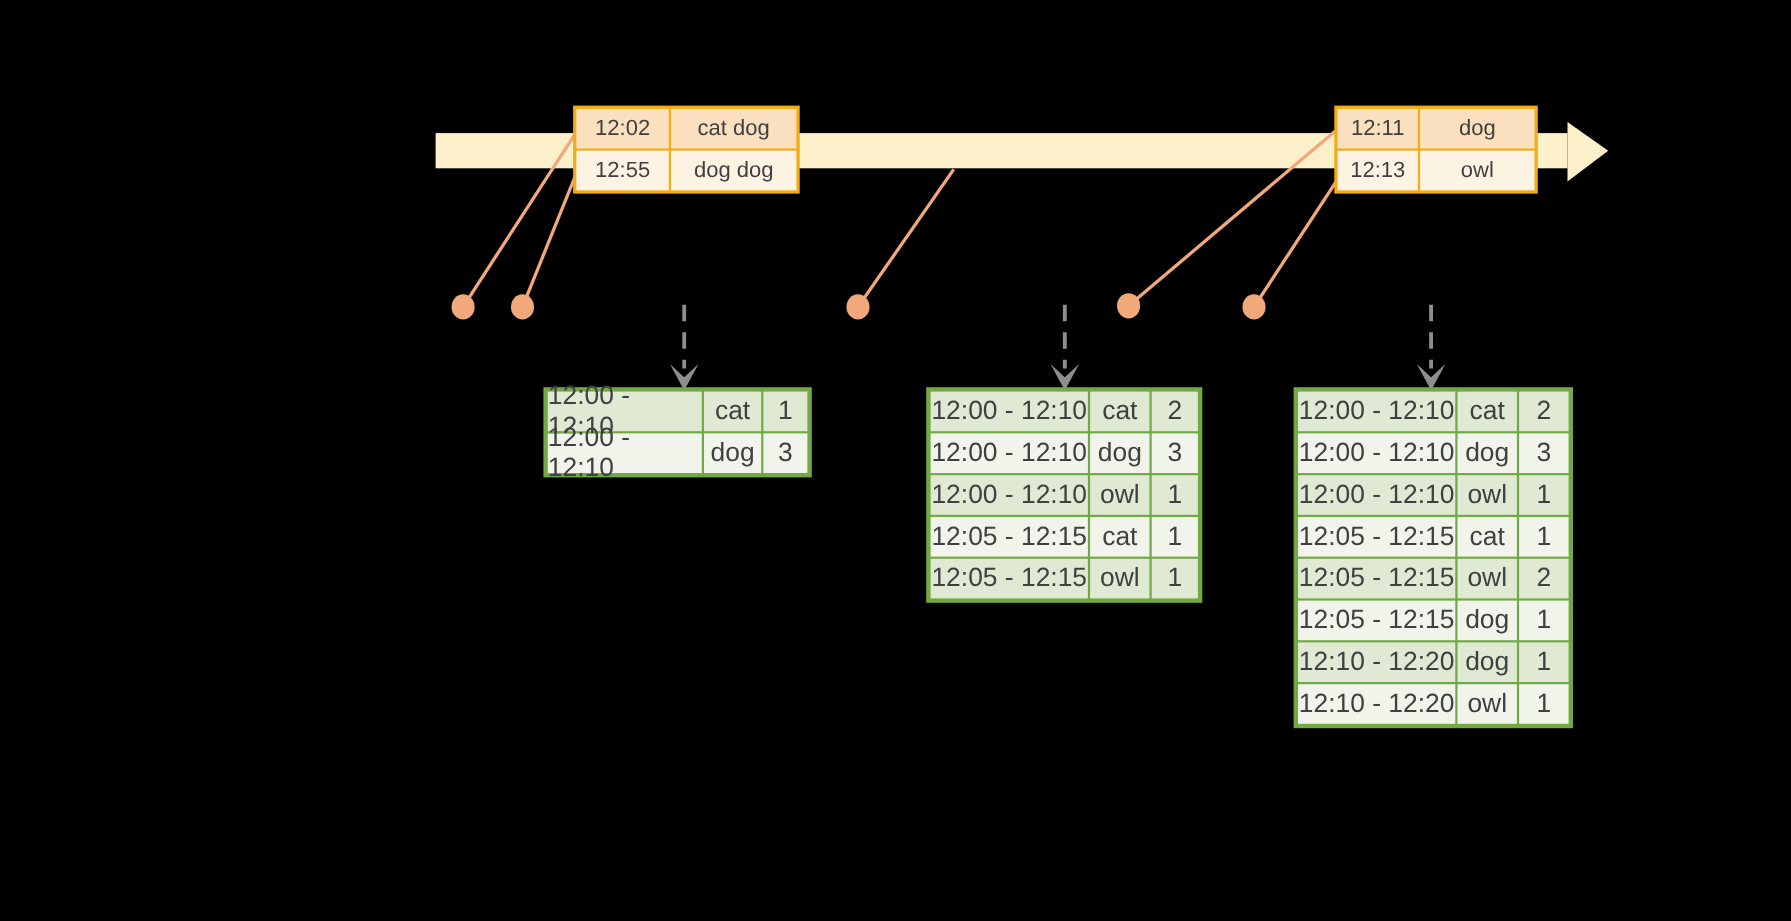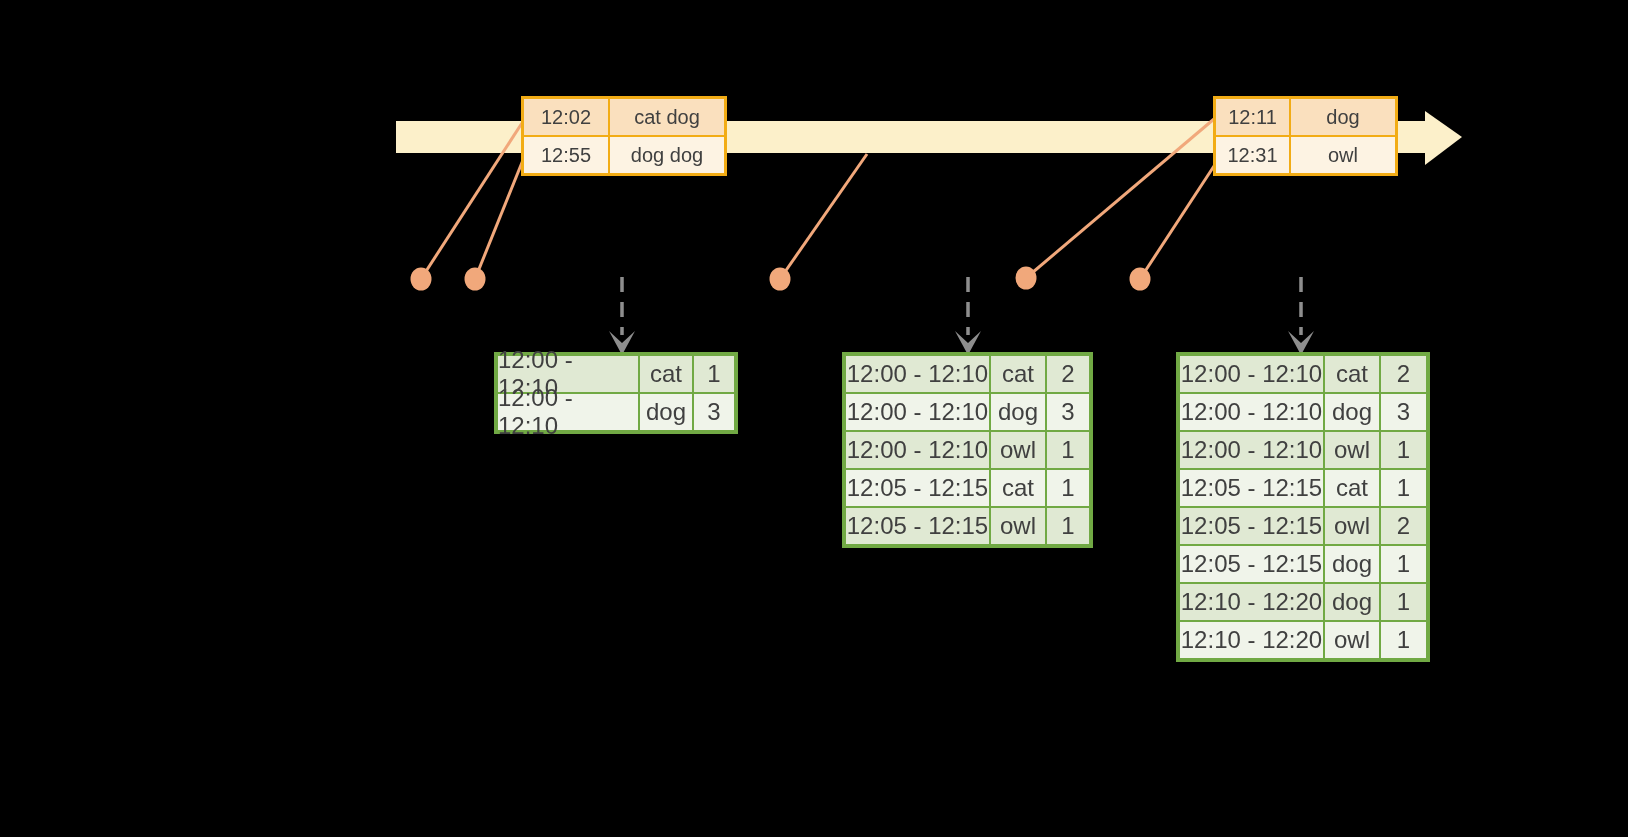--- a/index.html
+++ b/index.html
@@ -78,21 +78,21 @@
     <div class="cell fill-peach">12:02</div>
     <div class="cell fill-peach">cat dog</div>
     <div class="cell fill-cream">12:55</div>
     <div class="cell fill-cream">dog dog</div>
   </div>
 
 
   <div id="ebox-c" class="ebox">
     <div class="cell fill-peach">12:11</div>
     <div class="cell fill-peach">dog</div>
-    <div class="cell fill-cream">12:31</div>
+    <div class="cell fill-cream">12:13</div>
     <div class="cell fill-cream">owl</div>
   </div>
 
   <div id="table-1" class="gtable">
     <div class="cell row-dark">12:00 - 12:10</div>
     <div class="cell row-dark">cat</div>
     <div class="cell row-dark">1</div>
     <div class="cell row-light">12:00 - 12:10</div>
     <div class="cell row-light">dog</div>
     <div class="cell row-light">3</div>

